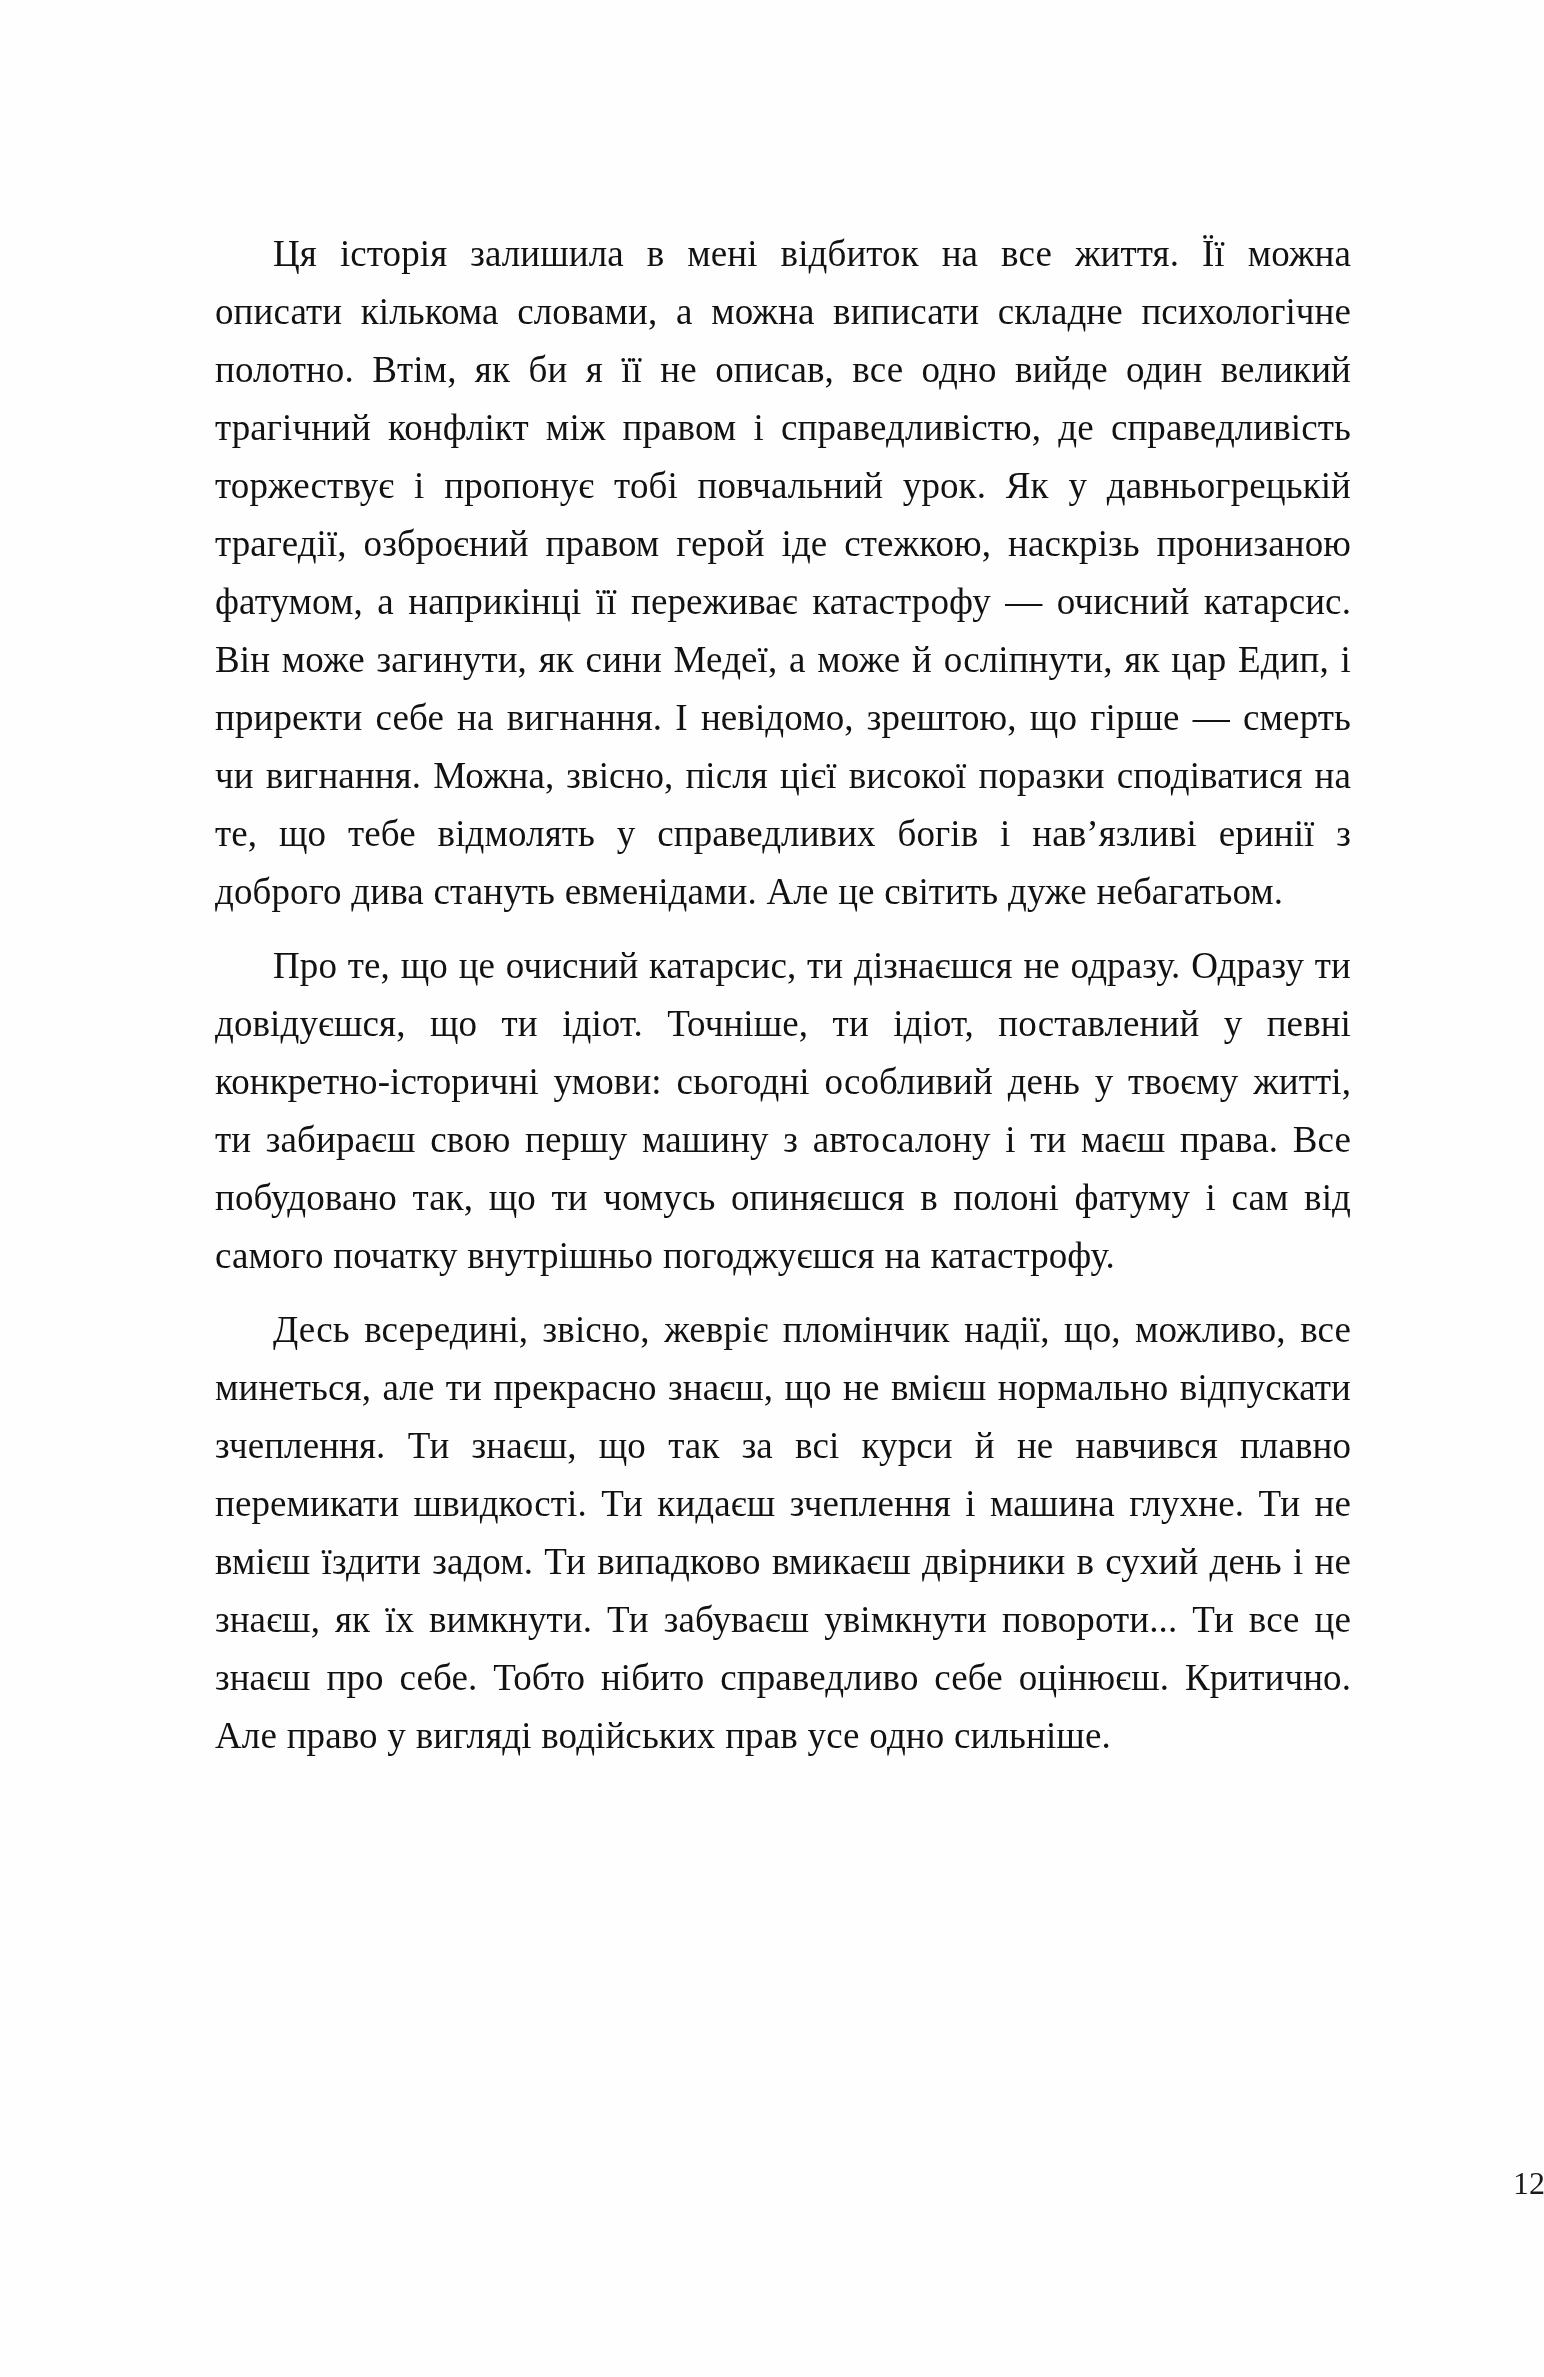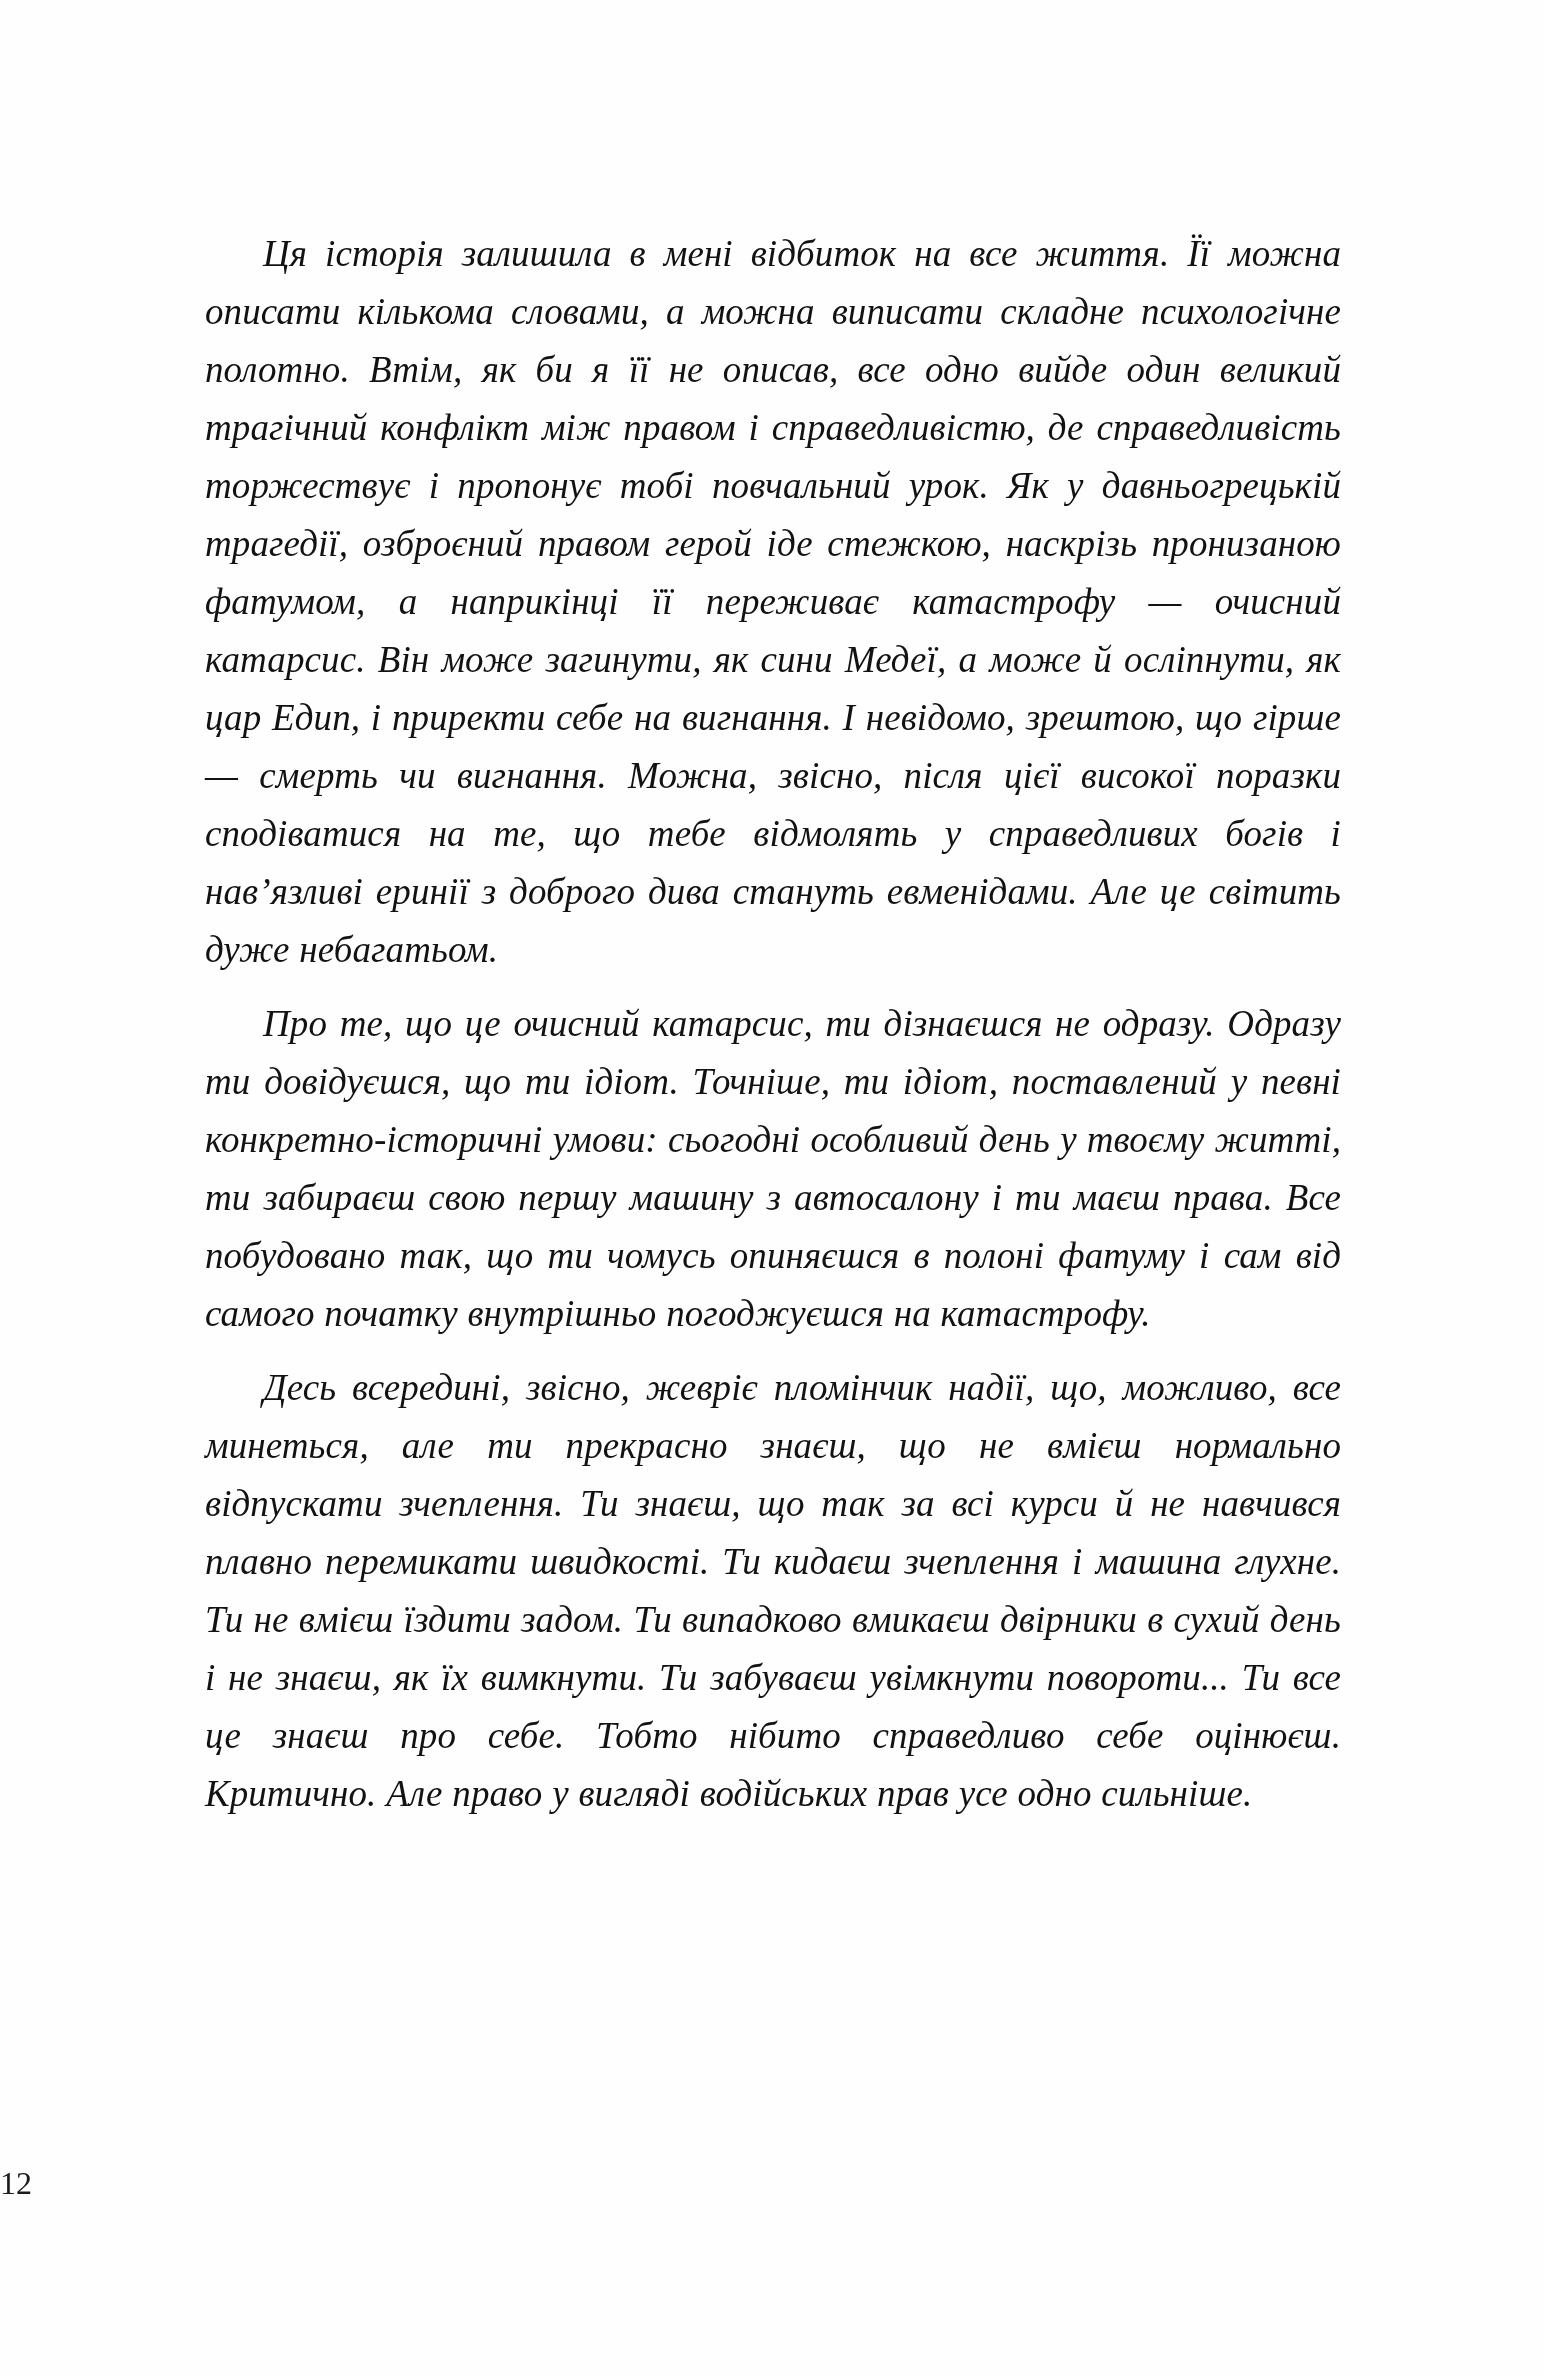--- a/index.html
+++ b/index.html
@@ -13,24 +13,23 @@
     position: relative;
     width: 1545px;
     height: 2377px;
     background: #fefefe;
     box-sizing: border-box;
     overflow: hidden;
   }
 
   .text-block {
     position: absolute;
-    left: 205px;
+    left: 215px;
     top: 225px;
     width: 1136px;
-    font-style: italic;
   }
 
   .para {
     margin: 0;
     font-family: "Liberation Serif", "DejaVu Serif", serif;
     font-size: 37px;
     line-height: 58px;
     color: #121212;
     text-align: justify;
     text-justify: inter-word;
@@ -43,21 +42,21 @@
 
   .para + .para {
     margin-top: 16px;
   }
 
   .folio {
     position: absolute;
     left: 0;
     right: 0;
     top: 2164px;
-    text-align: left;
+    text-align: right;
     font-family: "Liberation Serif", "DejaVu Serif", serif;
     font-size: 32px;
     line-height: 39px;
     color: #1a1a1a;
   }
 </style>
 </head>
 <body>
 
 <div class="page">

